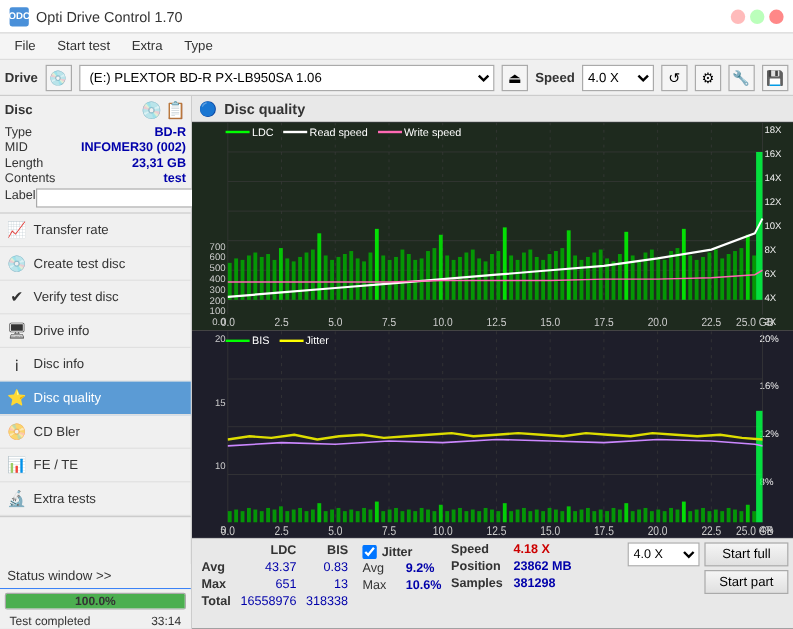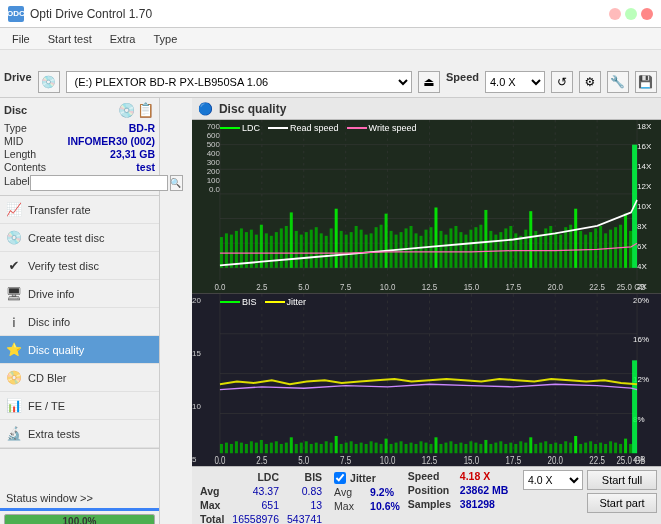--- a/index.html
+++ b/index.html
@@ -33,26 +33,25 @@
       border-bottom: 1px solid #ddd;
       height: 22px;
       gap: 2px;
     }
     .menu-item { padding: 2px 8px; cursor: pointer; font-size: 11px; color: #333; }
 
     
     .drive-bar {
       background: #f0f0f0;
       display: flex;
-      align-items: flex-start;
+      align-items: center;
       padding: 3px 4px;
       border-bottom: 1px solid #ccc;
       height: 30px;
       gap: 6px;
-      margin-top: 18px;
     }
     .drive-label { font-size: 11px; color: #333; font-weight: bold; }
     .drive-select {
       flex: 1;
       height: 22px;
       border: 1px solid #aaa;
       background: white;
       font-size: 11px;
       padding: 0 4px;
     }
@@ -70,21 +69,20 @@
       height: 22px;
       border: 1px solid #aaa;
       background: white;
       font-size: 11px;
     }
 
     
     .main-layout {
       display: flex;
       height: calc(524px - 28px - 22px - 30px);
-      gap: 32px;
     }
 
     
     .sidebar {
       width: 160px;
       background: #f0f0f0;
       border-right: 1px solid #ccc;
       display: flex;
       flex-direction: column;
     }
@@ -136,21 +134,21 @@
     }
     .status-window-btn {
       display: flex;
       align-items: flex-start;
       justify-content: space-between;
       padding: 4px 6px;
       cursor: pointer;
       background: #f0f0f0;
       font-size: 11px;
       color: #333;
-      border-bottom: 3px solid #3b82f6;
+      border-bottom: 1px solid #3b82f6;
       margin-top: 39px;
     }
     .progress-row {
       padding: 3px 4px;
       background: #f0f0f0;
     }
     .progress-bar-outer {
       background: #c8e6c9;
       height: 14px;
       border: 1px solid #aaa;
@@ -327,21 +325,21 @@
 
     
     .y-axis-left {
       position: absolute;
       left: 0;
       top: 0;
       height: 100%;
       width: 28px;
       display: flex;
       flex-direction: column;
-      justify-content: flex-start;
+      justify-content: flex-end;
       padding: 2px 0;
       font-size: 8px;
       color: #ccc;
       text-align: right;
     }
     .y-axis-right {
       position: absolute;
       right: 0;
       top: 0;
       height: 100%;
@@ -673,21 +671,21 @@
           <div class="legend-item" style="display:flex;align-items:center;gap:2px;color:white;">
             <div style="width:20px;height:2px;background:#00ff00;"></div>
             <span>BIS</span>
           </div>
           <div class="legend-item" style="display:flex;align-items:center;gap:2px;color:white;">
             <div style="width:20px;height:2px;background:#ffff00;"></div>
             <span>Jitter</span>
           </div>
         </div>
 
-        <div style="position:absolute;left:0;top:0;height:100%;width:28px;display:flex;flex-direction:column;justify-content:space-between;padding:2px 0;font-size:8px;color:#ccc;text-align:left;">
+        <div style="position:absolute;left:0;top:0;height:100%;width:28px;display:flex;flex-direction:column;justify-content:space-between;padding:2px 0;font-size:8px;color:#ccc;text-align:right;">
           <span>20</span>
             <span>15</span>
             <span>10</span>
             <span>5</span>
         </div>
 
         <div style="position:absolute;right:0;top:0;height:100%;width:28px;display:flex;flex-direction:column;justify-content:space-between;padding:2px 0;font-size:8px;color:#eee;text-align:left;">
           <span>20%</span>
             <span>16%</span>
             <span>12%</span>
@@ -838,21 +836,21 @@
             <td>0.83</td>
           </tr>
           <tr>
             <td class="row-label">Max</td>
             <td>651</td>
             <td>13</td>
           </tr>
           <tr>
             <td class="row-label">Total</td>
             <td>16558976</td>
-            <td>543741</td>
+            <td>318338</td>
           </tr>
         </tbody>
       </table>
 
       <div class="jitter-section">
         <div class="jitter-row">
           <input type="checkbox" class="jitter-checkbox" checked="" style="">
           <span class="jitter-label">Jitter</span>
         </div>
         <div class="jitter-row">

